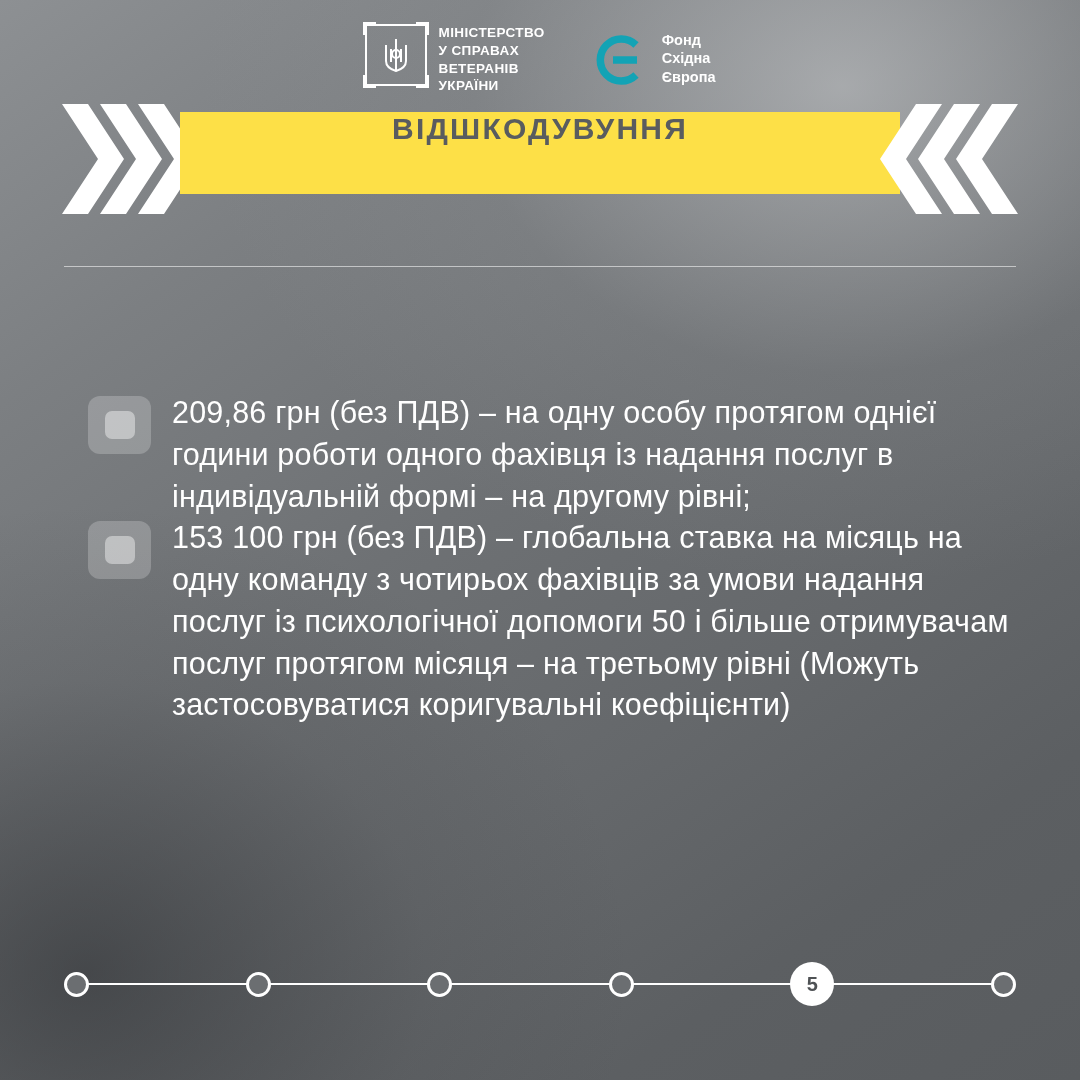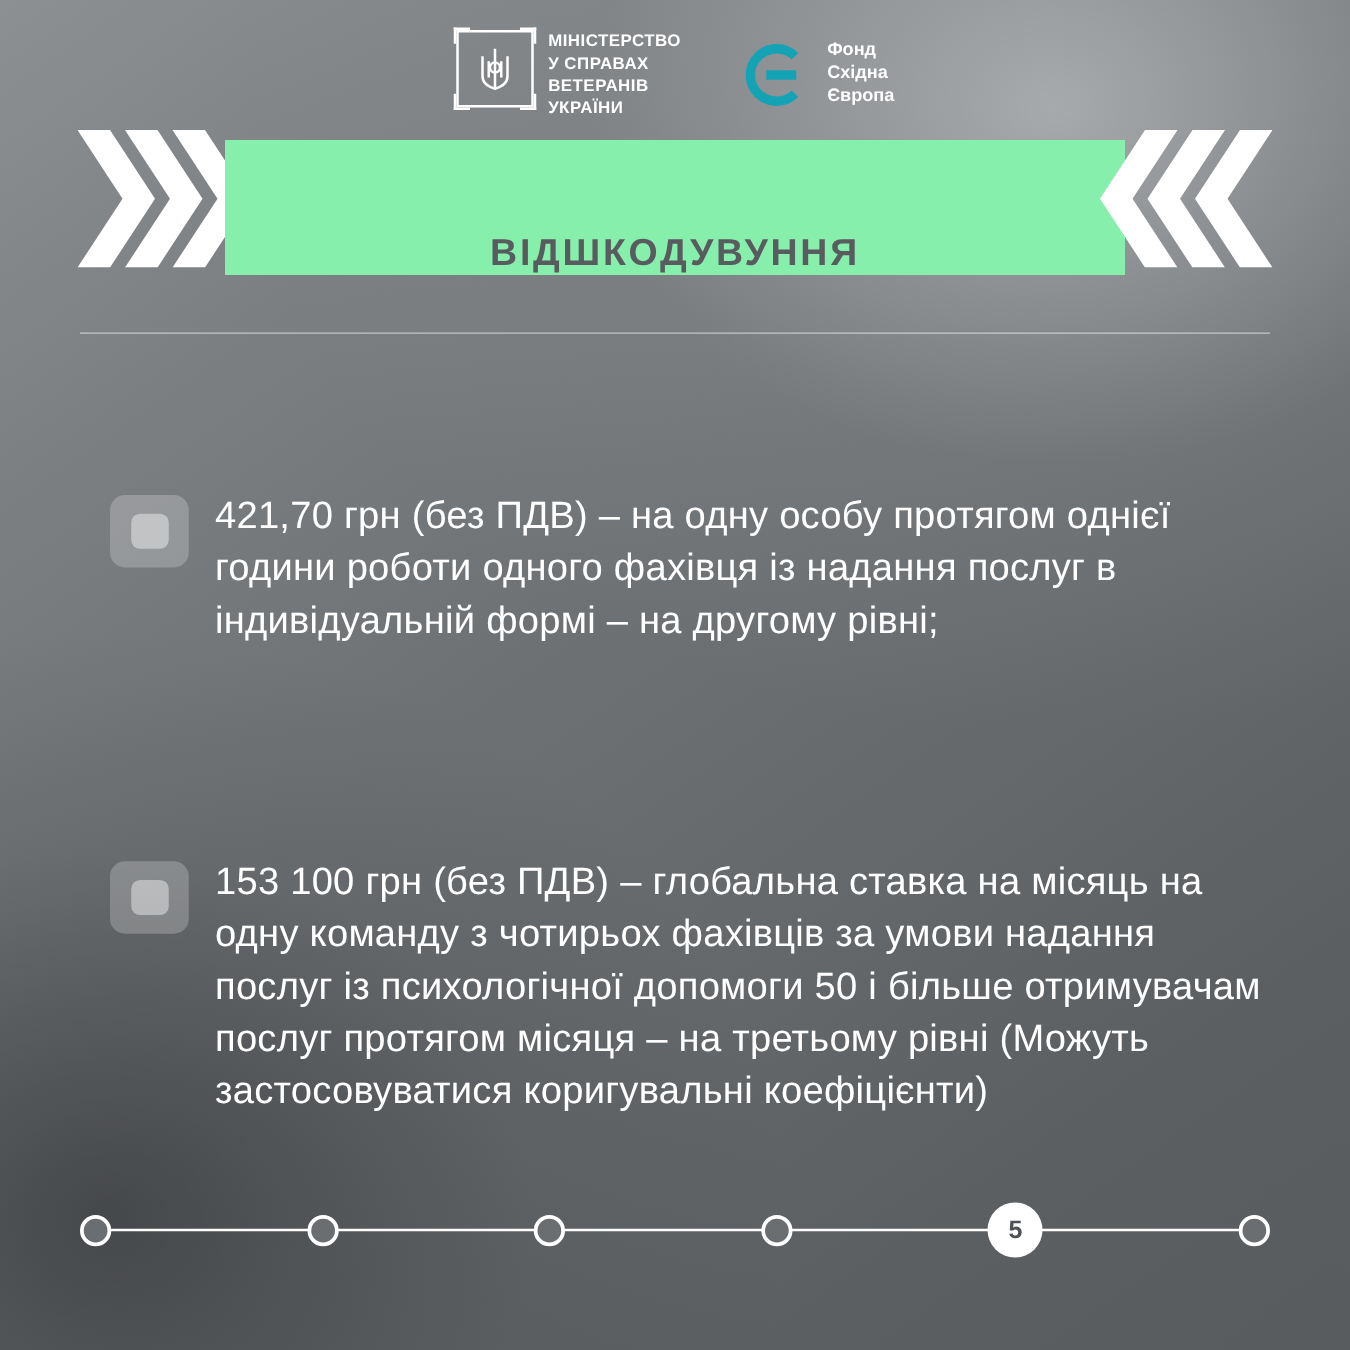--- a/index.html
+++ b/index.html
@@ -47,38 +47,38 @@
   }
 
   
   .banner {
     position:absolute; top:104px; left:62px; right:62px; height:110px;
   }
   .chevrons { position:absolute; top:0; height:110px; width:170px; }
   .chev-left { left:0; }
   .chev-right { right:0; }
   .banner-plate {
-    position:absolute; left:118px; right:118px; top:8px; height:108px;
-    background:#86efac;
-    display:flex; align-items:flex-end; justify-content:center;
+    position:absolute; left:118px; right:118px; top:8px; height:82px;
+    background:#fde047;
+    display:flex; align-items:flex-start; justify-content:center;
   }
   .banner-title {
     color:#595c5f; font-size:30px; font-weight:bold; letter-spacing:2.2px;
     text-transform:uppercase;
   }
 
   .divider {
     position:absolute; top:266px; left:64px; right:64px; height:1px;
     background:rgba(255,255,255,0.55);
   }
 
   
   .content { position:absolute; top:392px; left:88px; right:56px; }
   .bullet-row { display:flex; align-items:flex-start; }
-  .bullet-row + .bullet-row { margin-top:168px; }
+  .bullet-row + .bullet-row { }
   .bullet-mark {
     flex:0 0 auto; width:63px; height:58px; margin-top:4px;
     background:rgba(255,255,255,0.22);
     border-radius:12px;
     display:flex; align-items:center; justify-content:center;
   }
   .bullet-mark i {
     display:block; width:30px; height:28px; border-radius:7px;
     background:rgba(255,255,255,0.42);
   }
@@ -186,21 +186,21 @@
 </div>
 
 <div class="divider"></div>
 
 <div class="content">
 
   <div class="bullet-row">
     <div class="bullet-mark">
         <i></i>
       </div>
-    <div class="bullet-text">421,70 грн (без ПДВ) – на одну особу протягом однієї години роботи одного фахівця із надання послуг в індивідуальній формі – на другому рівні;</div>
+    <div class="bullet-text">209,86 грн (без ПДВ) – на одну особу протягом однієї години роботи одного фахівця із надання послуг в індивідуальній формі – на другому рівні;</div>
   </div>
 
   <div class="bullet-row">
     <div class="bullet-mark">
         <i></i>
       </div>
     <div class="bullet-text">153 100 грн (без ПДВ) – глобальна ставка на місяць на одну команду з чотирьох фахівців за умови надання послуг із психологічної допомоги 50 і більше отримувачам послуг протягом місяця – на третьому рівні (Можуть застосовуватися коригувальні коефіцієнти)</div>
   </div>
 
 </div>

